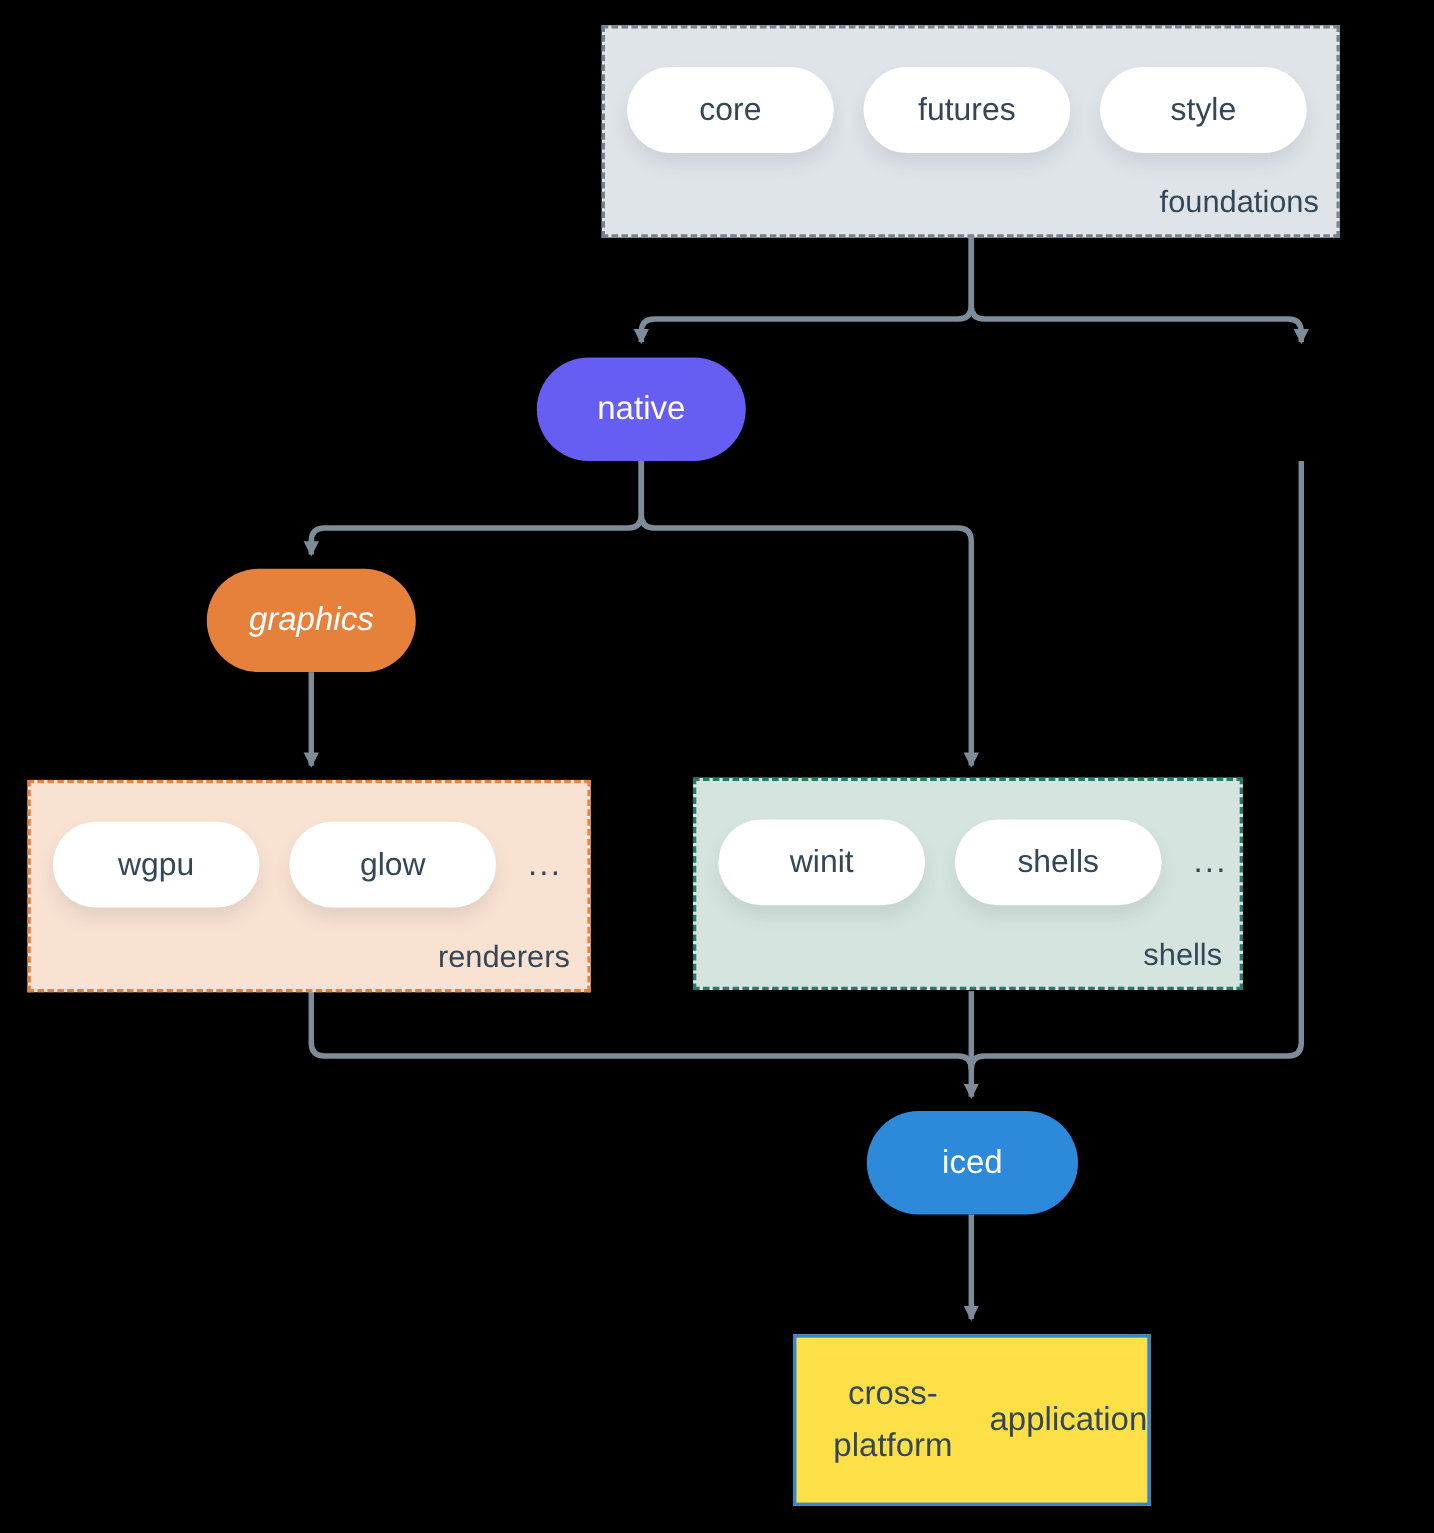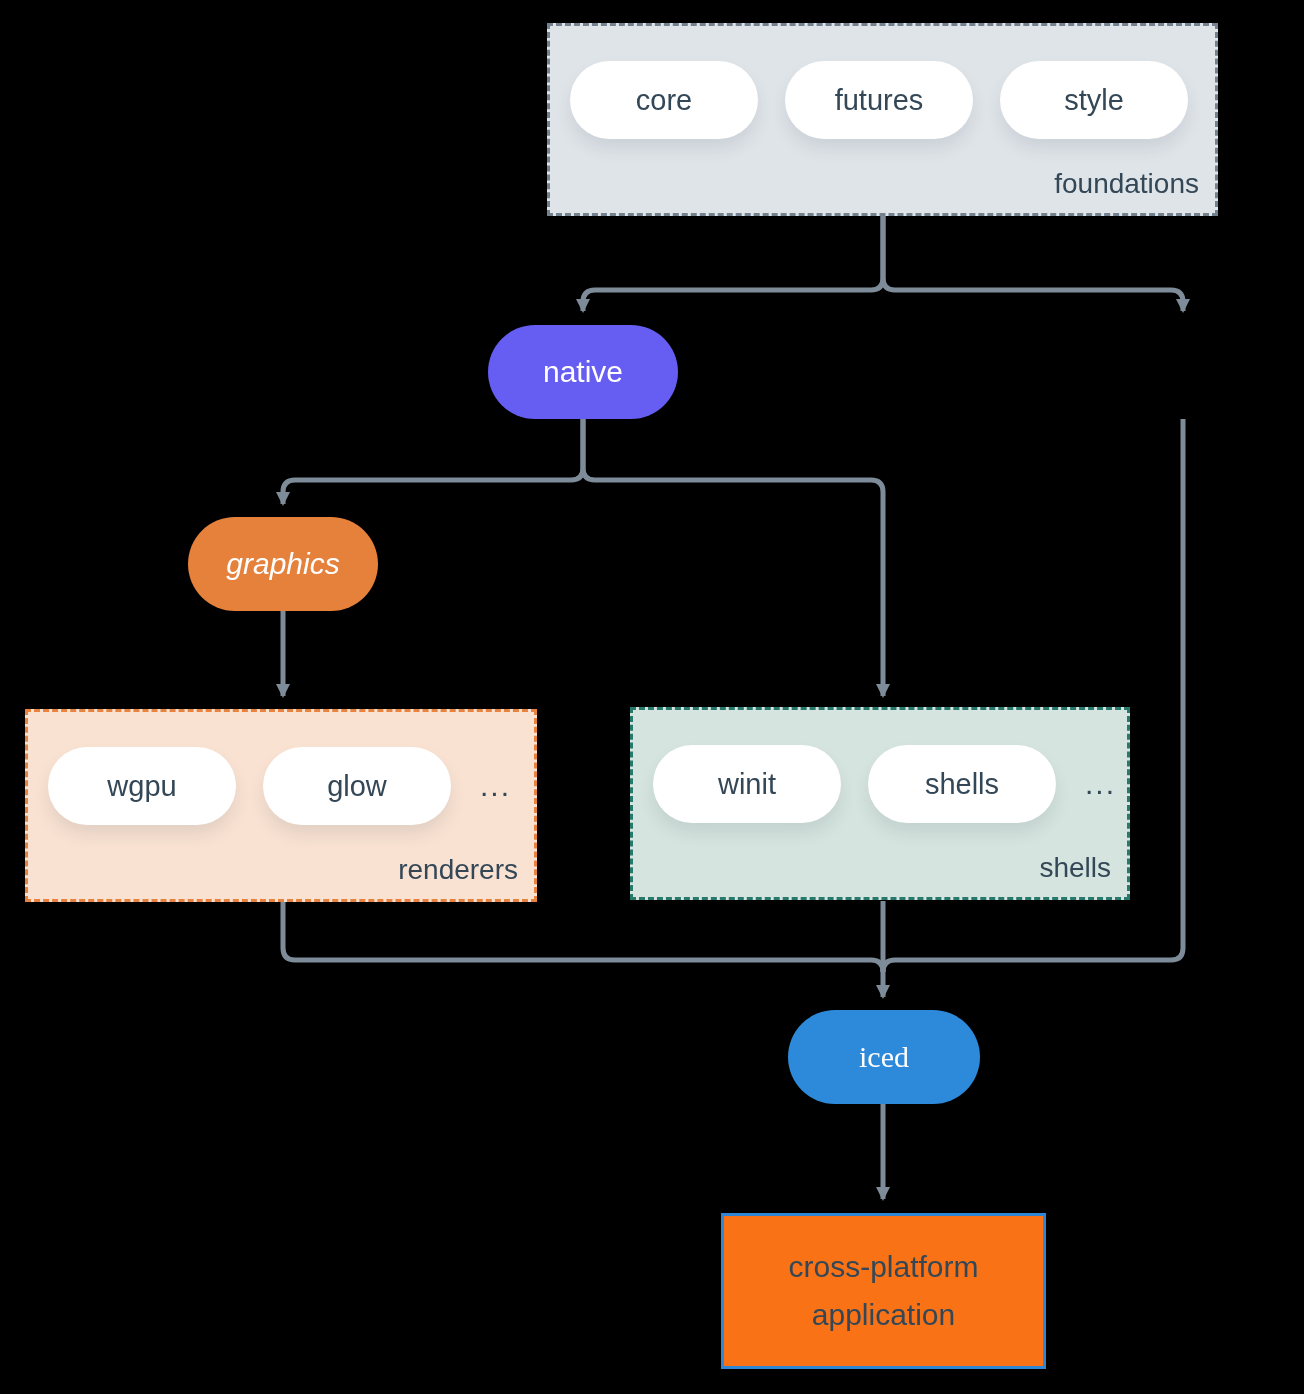--- a/index.html
+++ b/index.html
@@ -48,27 +48,27 @@
   
   .node{
     position:absolute;
     border-radius:48px;
     color:#ffffff;font-size:30px;
     display:flex;align-items:center;justify-content:center;
   }
   .node-native{left:488px;top:325px;width:190px;height:94px;background:#665df2;}
   .node-web{left:1088px;top:325px;width:190px;height:94px;background:#665df2;}
   .node-graphics{left:188px;top:517px;width:190px;height:94px;background:#e6813c;font-style:italic;}
-  .node-iced{left:788px;top:1010px;width:192px;height:94px;background:#2d8ada;font-family:Liberation Serif, serif;}
+  .node-iced{left:788px;top:1010px;width:192px;height:94px;background:#2d8ada;}
 
   .app-box{
     position:absolute;left:721px;top:1213px;width:325px;height:156px;
     box-sizing:border-box;
-    background:#f97316;border:3px solid #2f86d5;
-    display:flex;flex-direction:column;align-items:center;justify-content:center;
+    background:#fde047;border:3px solid #2f86d5;
+    display:flex;flex-direction:row;align-items:center;justify-content:center;
     font-size:30px;color:#334757;line-height:1.6;text-align:center;
   }
 </style>
 </head>
 <body>
 
 <div class="canvas">
 
   <svg class="connectors" width="1304" height="1394" viewBox="0 0 1304 1394">
     <defs>

